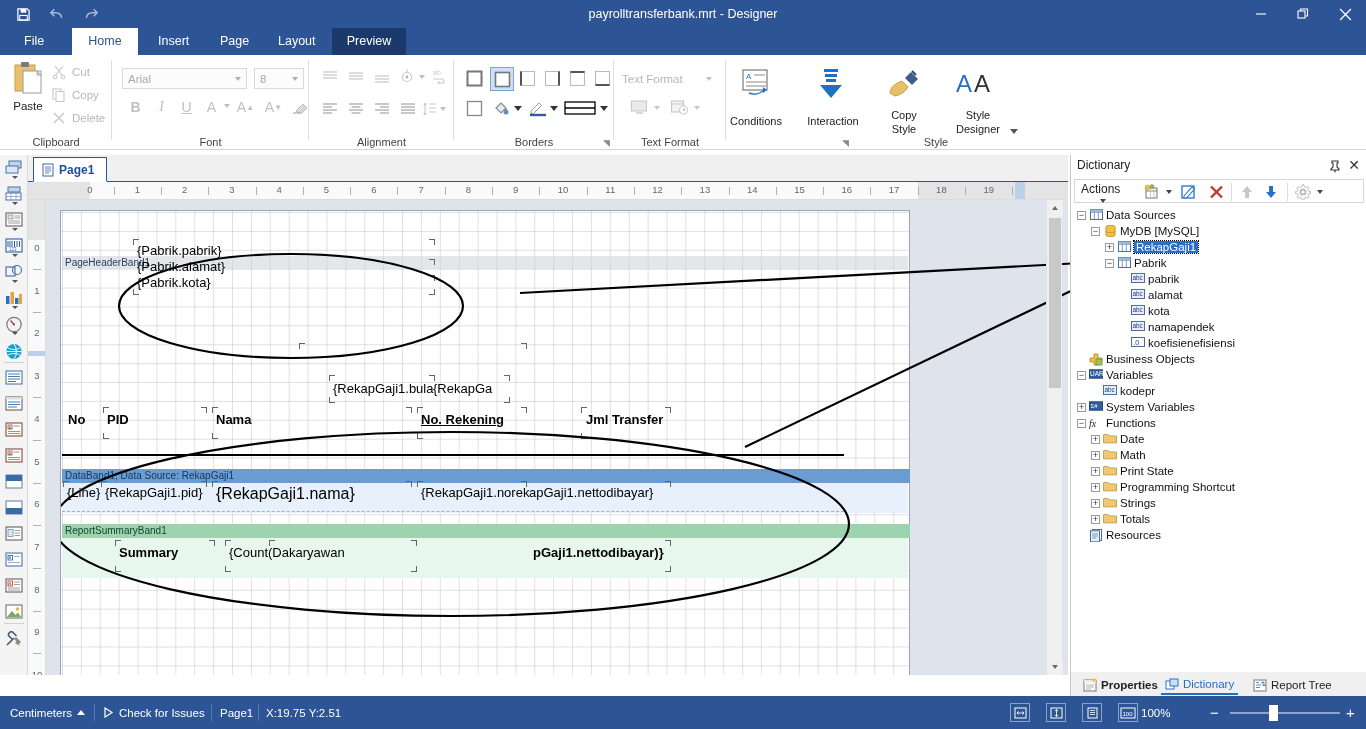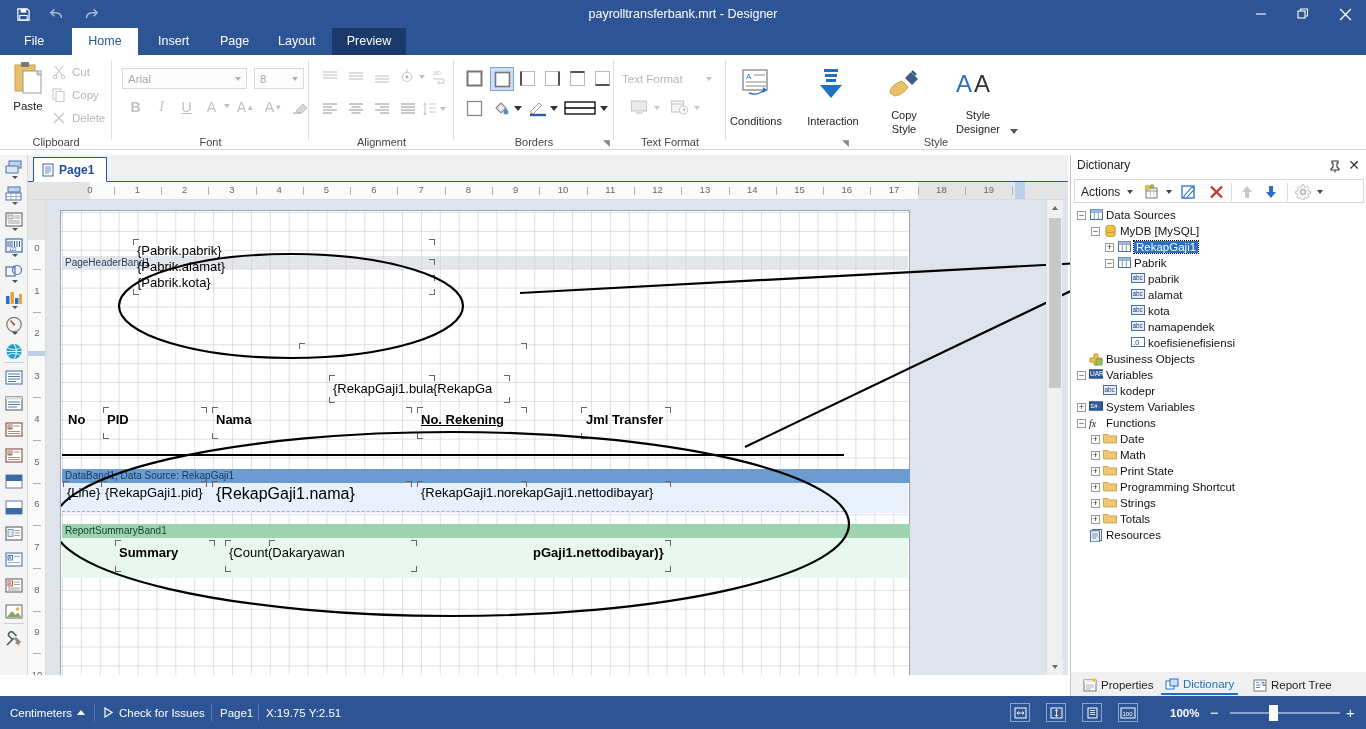--- a/index.html
+++ b/index.html
@@ -979,21 +979,21 @@
     <div class="dict-title-txt">Dictionary</div>
     <div class="dict-pin">
       <svg width="12" height="13" viewBox="0 0 12 13">
           <path d="M3 1h6v2H8v4l2 2v1H2V9l2-2V3H3z" fill="none" stroke="#333" stroke-width="1.1"></path>
           <path d="M6 10v2.5" stroke="#333" stroke-width="1.1"></path>
         </svg>
     </div>
     <div class="dict-close">✕</div>
   </div>
   <div class="dict-toolbar">
-    <div class="dt-item" style="left:6px;">
+    <div class="dt-item" style="left:6px;flex-direction:column;">
       <span>Actions</span>
       <span style="width:0;height:0;border-left:3.5px solid transparent;border-right:3.5px solid transparent;border-top:4px solid #444;margin-left:4px;"></span>
     </div>
     <div class="dt-item" style="left:68px;">
       <svg width="17" height="16" viewBox="0 0 17 16">
           <rect x="3" y="4" width="11" height="10" fill="#fff" stroke="#777" stroke-width="1"></rect>
           <path d="M3 7h11" stroke="#777" stroke-width=".9"></path>
           <path d="M7.5 4v10M11 4v10" stroke="#bbb" stroke-width=".8"></path>
           <circle cx="4.5" cy="3.5" r="2.3" fill="#f0c040" stroke="#c79f47" stroke-width=".8"></circle>
           <circle cx="9" cy="2.5" r="1.8" fill="#9bc25a" stroke="#6e9237" stroke-width=".8"></circle>
@@ -1239,21 +1239,21 @@
               <path d="M2.2 5h5.6M2.2 7h5.6M2.2 9h4"></path>
             </g>
           </svg>
         </span>
         <span class="tlabel">Resources</span>
       </div>
     </div>
 </div>
 
 <div class="paneltabs">
-  <div class="ptab" style="left:8px;">
+  <div class="ptab" style="left:8px;font-weight:bold;">
     <svg width="14" height="14" viewBox="0 0 14 14">
         <rect x="1" y="2" width="12" height="11" fill="#fff" stroke="#777" stroke-width="1"></rect>
         <path d="M1 2h12v2.5H1z" fill="#e8e8e8"></path>
         <g stroke="#999" stroke-width=".8">
           <path d="M3 7h8M3 9h8M3 11h5"></path>
         </g>
         <circle cx="11" cy="2" r="1.8" fill="#f0c040"></circle>
       </svg>
     <span>Properties</span>
   </div>
@@ -1315,18 +1315,18 @@
           <path d="M4 3.5h5M4 5.5h5M4 7.5h5"></path>
         </g>
       </svg>
   </div>
   <div class="zbtn" style="left:1118px;">
     <svg width="16" height="12" viewBox="0 0 16 12">
         <rect x="1" y="1" width="14" height="10" fill="none" stroke="#fff" stroke-width="1"></rect>
         <text x="2.5" y="8.6" font-size="6" fill="#fff" font-family="'Liberation Sans',sans-serif">100</text>
       </svg>
   </div>
-  <div class="st-item" style="left:1170px;font-weight:bold;">100%</div>
+  <div class="st-item" style="left:1141px;">100%</div>
   <div class="st-item" style="left:1210px;font-size:15px;">−</div>
   <div class="zoomslider" style="left:1230px;width:110px;"></div>
   <div class="zoomthumb" style="left:1269px;"></div>
   <div class="st-item" style="left:1346px;font-size:15px;">+</div>
 </div>
 
 </body></html>

